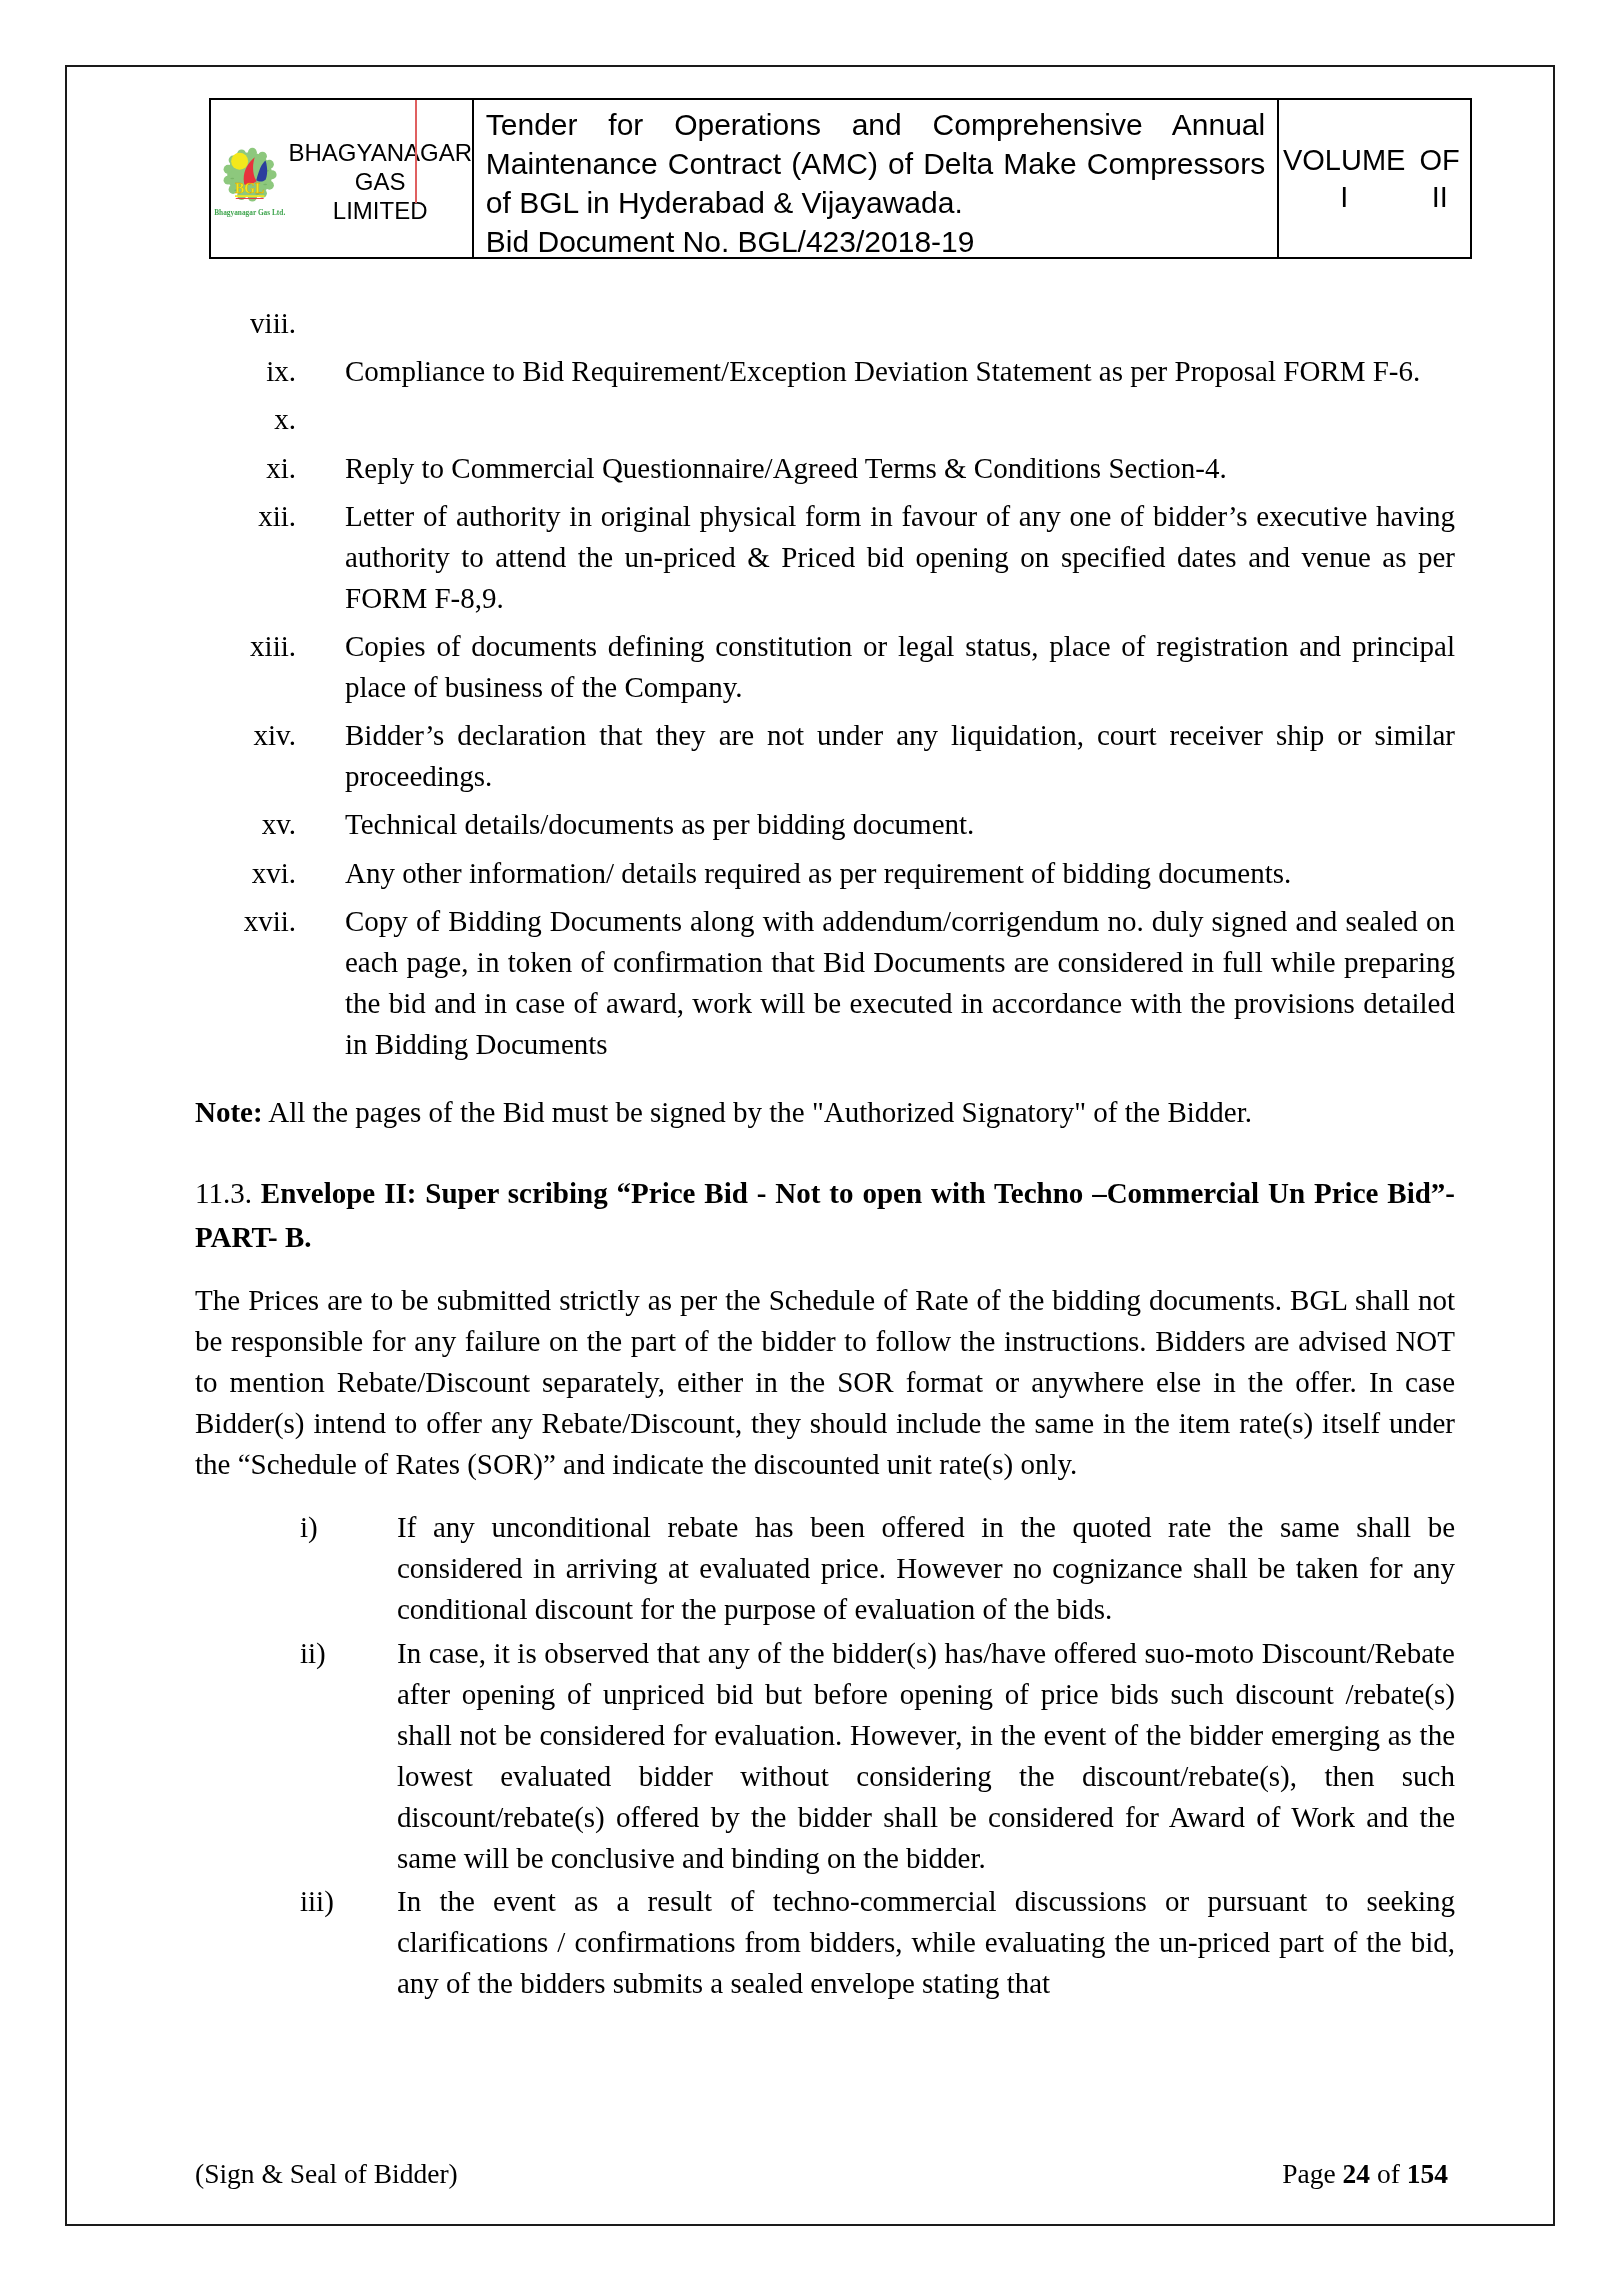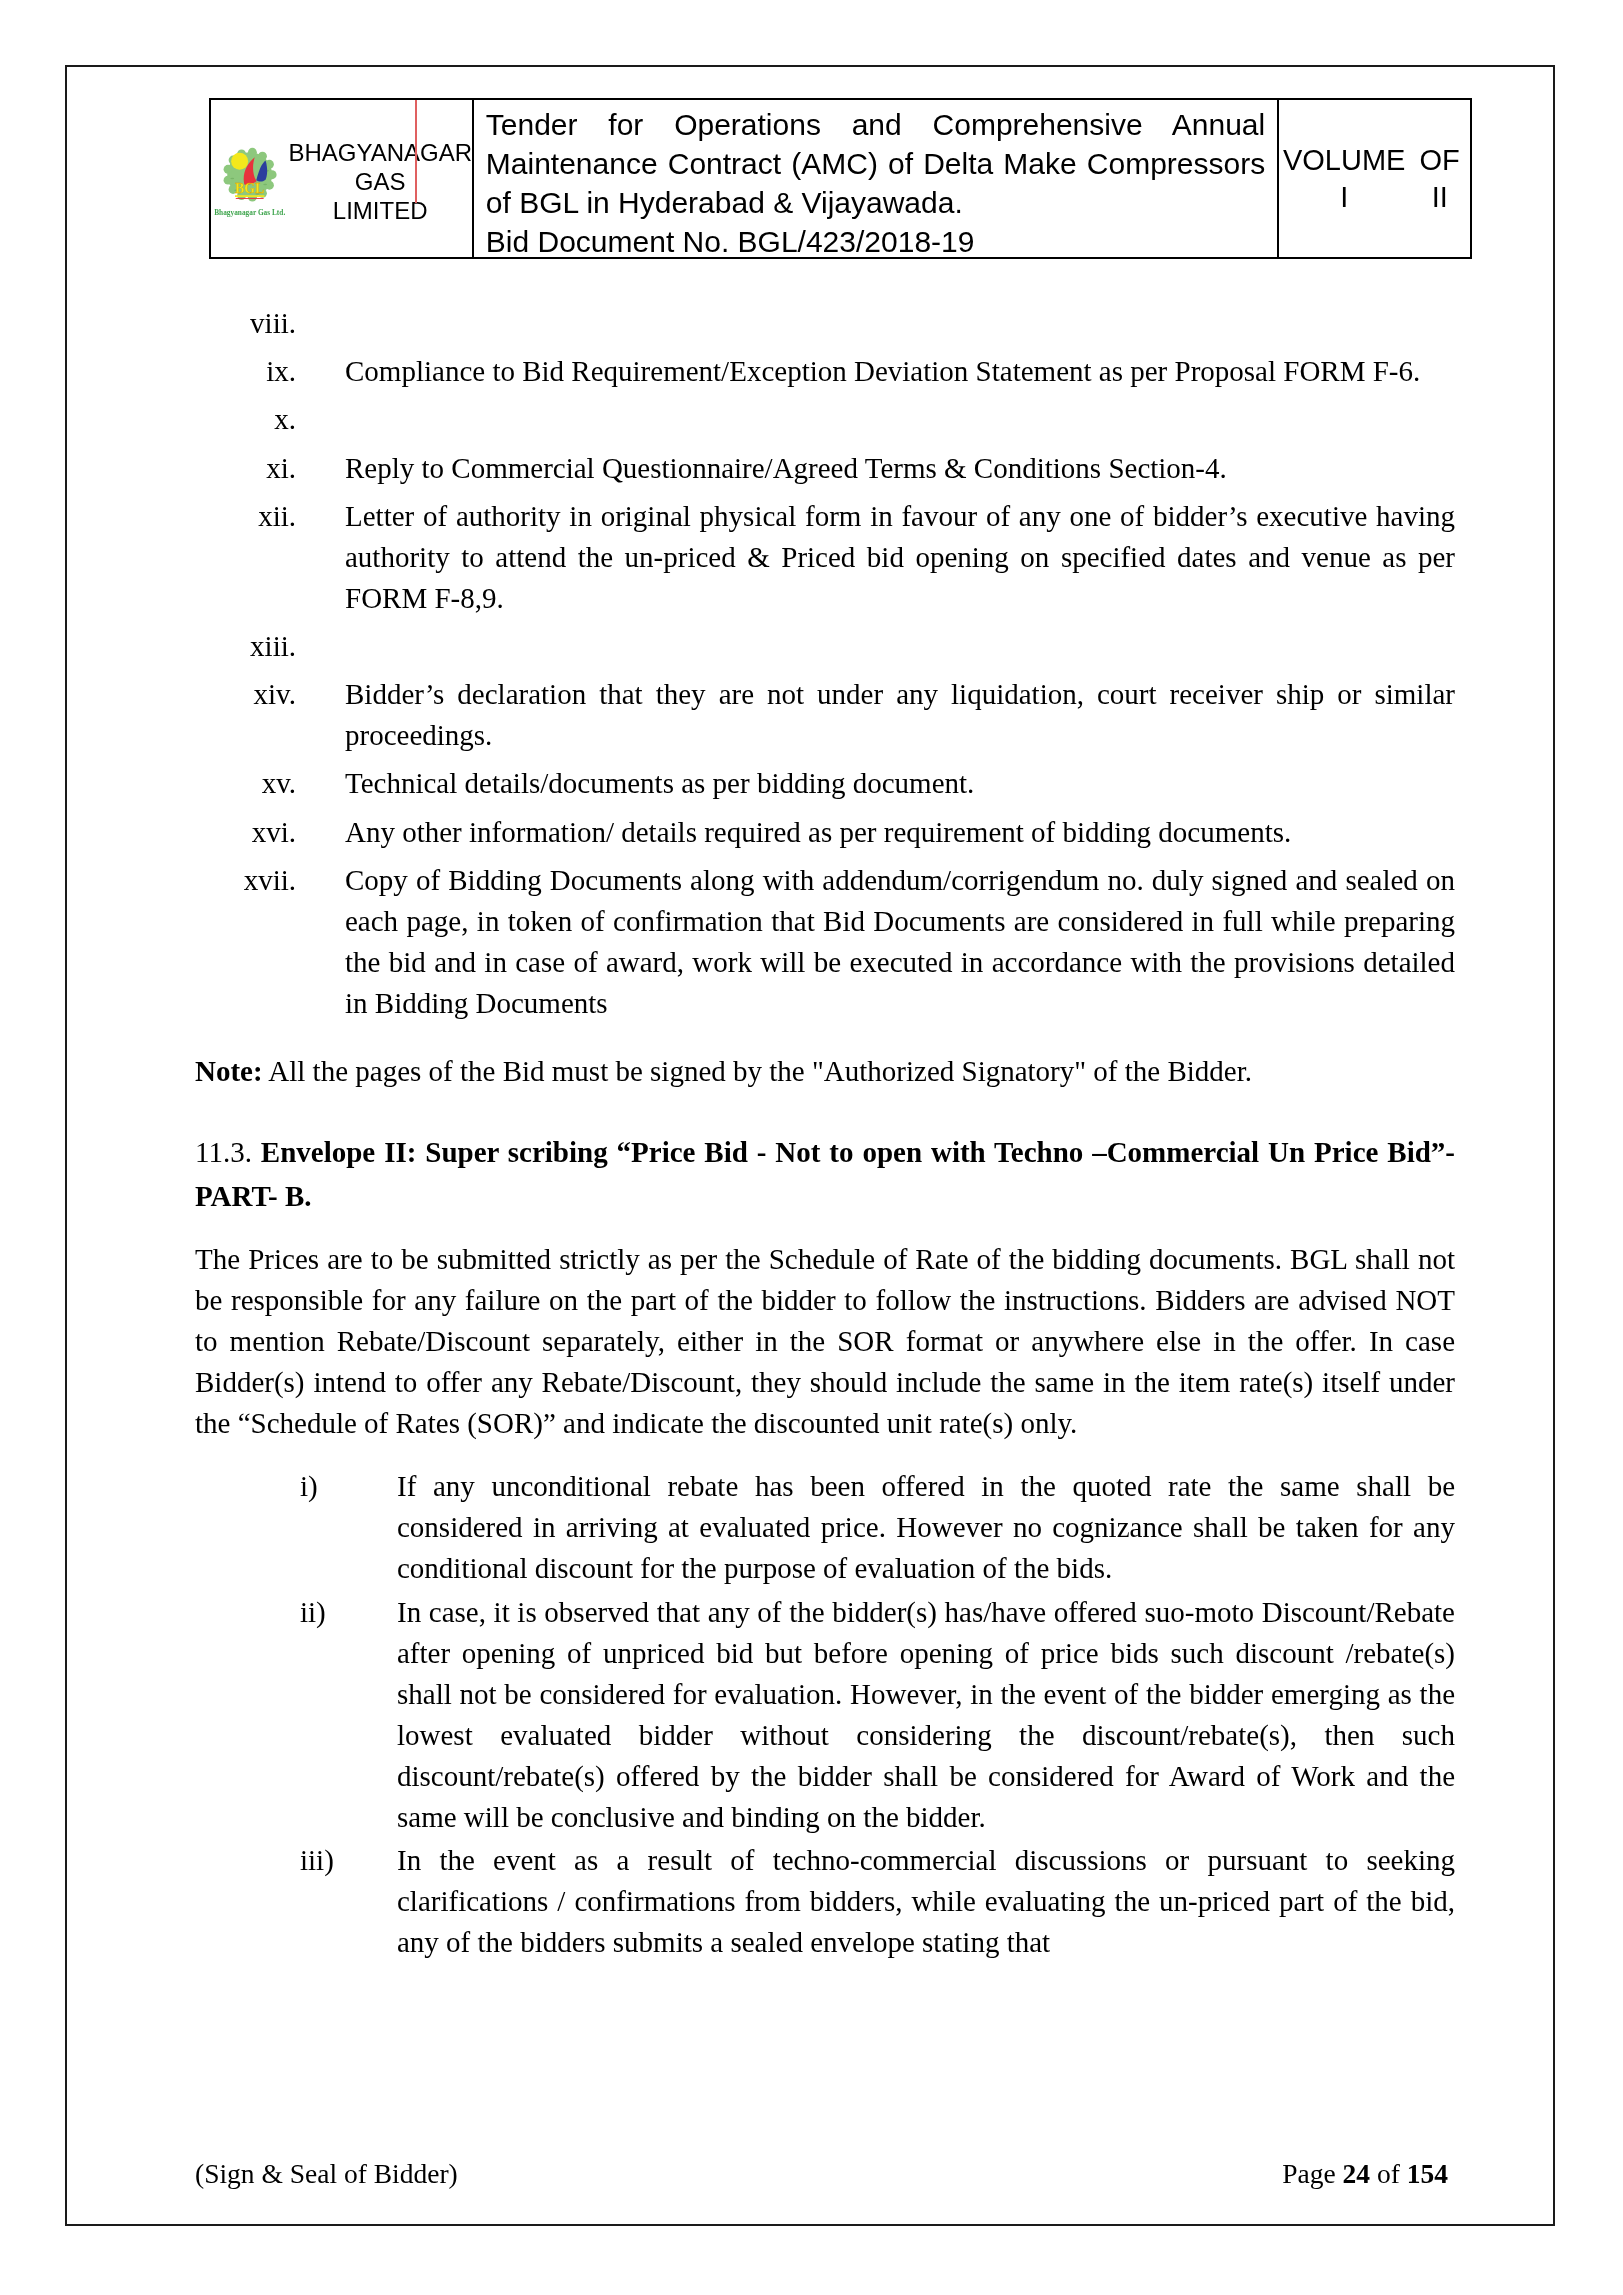--- a/index.html
+++ b/index.html
@@ -169,20 +169,21 @@
         <div class="ritem">
           <div class="rlabel">xi.</div>
           <div class="rtext">Reply to Commercial Questionnaire/Agreed Terms &amp; Conditions Section-4.</div>
         </div>
         <div class="ritem">
           <div class="rlabel">xii.</div>
           <div class="rtext">Letter of authority in original physical form in favour of any one of bidder’s executive having authority to attend the un-priced &amp; Priced bid opening on specified dates and venue as per FORM F-8,9.</div>
         </div>
         <div class="ritem">
           <div class="rlabel">xiii.</div>
+          <div class="rtext">Copies of documents defining constitution or legal status, place of registration and principal place of business of the Company.</div>
         </div>
         <div class="ritem">
           <div class="rlabel">xiv.</div>
           <div class="rtext">Bidder’s declaration that they are not under any liquidation, court receiver ship or similar proceedings.</div>
         </div>
         <div class="ritem">
           <div class="rlabel">xv.</div>
           <div class="rtext">Technical details/documents as per bidding document.</div>
         </div>
         <div class="ritem">

